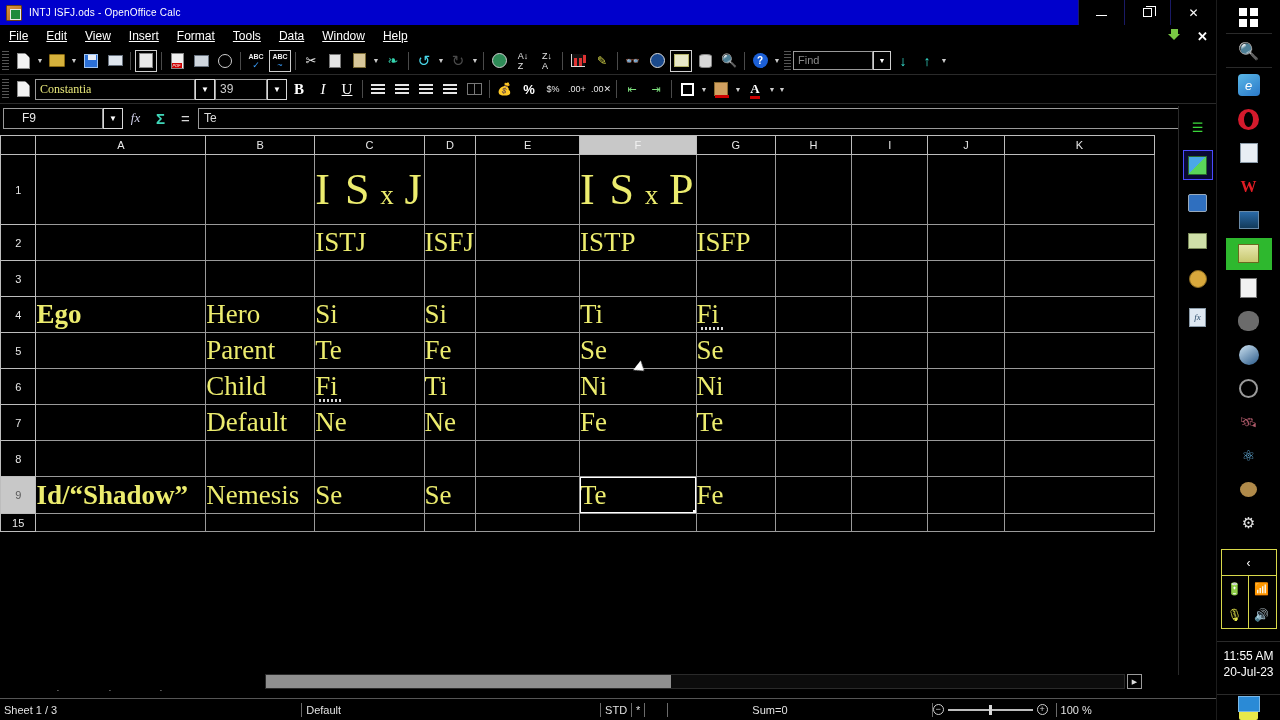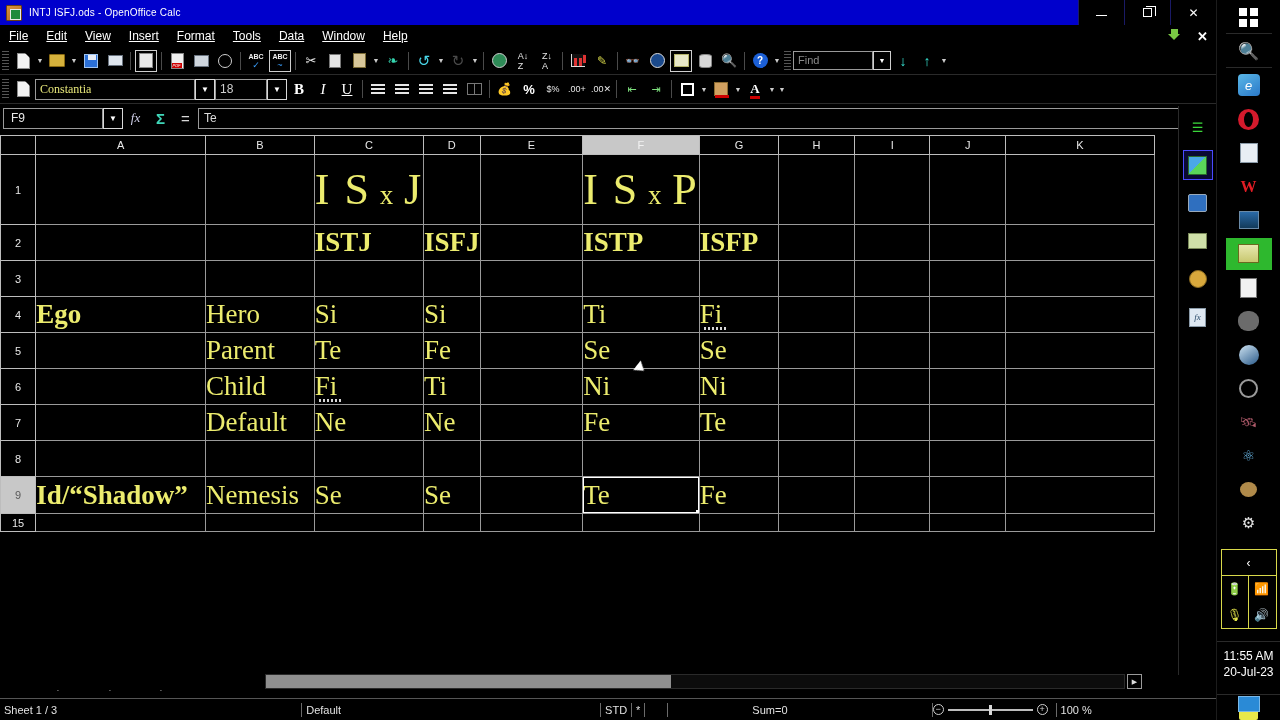--- a/index.html
+++ b/index.html
@@ -147,21 +147,21 @@
   .ic-fontcolor{color:#fff;font-size:13px;font-weight:bold;position:relative;font-family:"Liberation Serif",serif;}
   .ic-fontcolor::after{content:"";position:absolute;left:0;bottom:-2px;width:100%;height:3px;background:#c00;}
 
   
   .formulabar {
     position:absolute; left:0; top:104px; width:1216px; height:28px;
     background:#000; display:flex; align-items:center; padding:0 3px;
   }
   .namebox {
     width:100px;height:21px;background:#000;border:1px solid #9a9a9a;color:#e8e8e8;
-    font-size:12px;padding:0 7px;display:flex;align-items:center;flex:none;
+    font-size:12px;padding:0 18px;display:flex;align-items:center;flex:none;
   }
   .namebox-drop{
     width:20px;height:21px;background:#000;border:1px solid #d8d8d8;
     display:flex;align-items:center;justify-content:center;color:#fff;font-size:8px;flex:none;
   }
   .fb-btn{width:25px;height:24px;display:flex;align-items:center;justify-content:center;flex:none;}
   .fx-g{color:#cfcfe8;font-size:13px;font-style:italic;font-family:"Liberation Serif",serif;}
   .sum-g{color:#3fd6b8;font-size:15px;font-weight:bold;}
   .eq-g{color:#d8d8d8;font-size:15px;}
   .inputline{
@@ -183,21 +183,21 @@
   }
   .colhead.sel, .rowhead.sel{ background:#c8c8c8; color:#f2f2f2; }
   .rowhead.sel{ color:#5a5a5a; }
   .cell{
     border:1px solid #9a9a9a; background:#000; color:#ecec6e;
     font-family:"Liberation Serif", serif; vertical-align:middle;
     padding-left:4px; white-space:nowrap; overflow:hidden;
   }
   .c-big{ font-size:44px; line-height:1; letter-spacing:2px; }
   .c-big .sm{ font-size:27px; }
-  .c-sub{ font-size:27px; font-weight:bold; }
+  .c-sub{ font-size:27px; font-weight:normal; }
   .c-txt{ font-size:27px; }
   .c-hdr{ font-size:27px; font-weight:bold; }
   .c-sp{ position:relative; }
   .c-sp::after{
     content:""; position:absolute; left:4px; bottom:2px; width:22px; height:3px;
     background:repeating-linear-gradient(90deg,#d8d8d8 0 2px, transparent 2px 4px);
   }
   .c-sp.wide::after{ width:60px; }
   td.cellcursor{ position:relative; }
   .cursor-box{
@@ -502,21 +502,21 @@
   <div class="toolbar fmt">
     <span class="tb-grip"></span>
     <span class="tb-btn">
         <i class="ic ic-doc"></i>
       </span>
     <span class="font-name">
       <span>Constantia</span>
     </span>
     <span class="combo-drop">▼</span>
     <span class="font-size">
-      <span>18</span>
+      <span>39</span>
     </span>
     <span class="combo-drop">▼</span>
     <span class="tb-btn">
         <span class="bold-b">B</span>
       </span>
     <span class="tb-btn">
         <span class="ital-i">I</span>
       </span>
     <span class="tb-btn">
         <span class="und-u">U</span>

